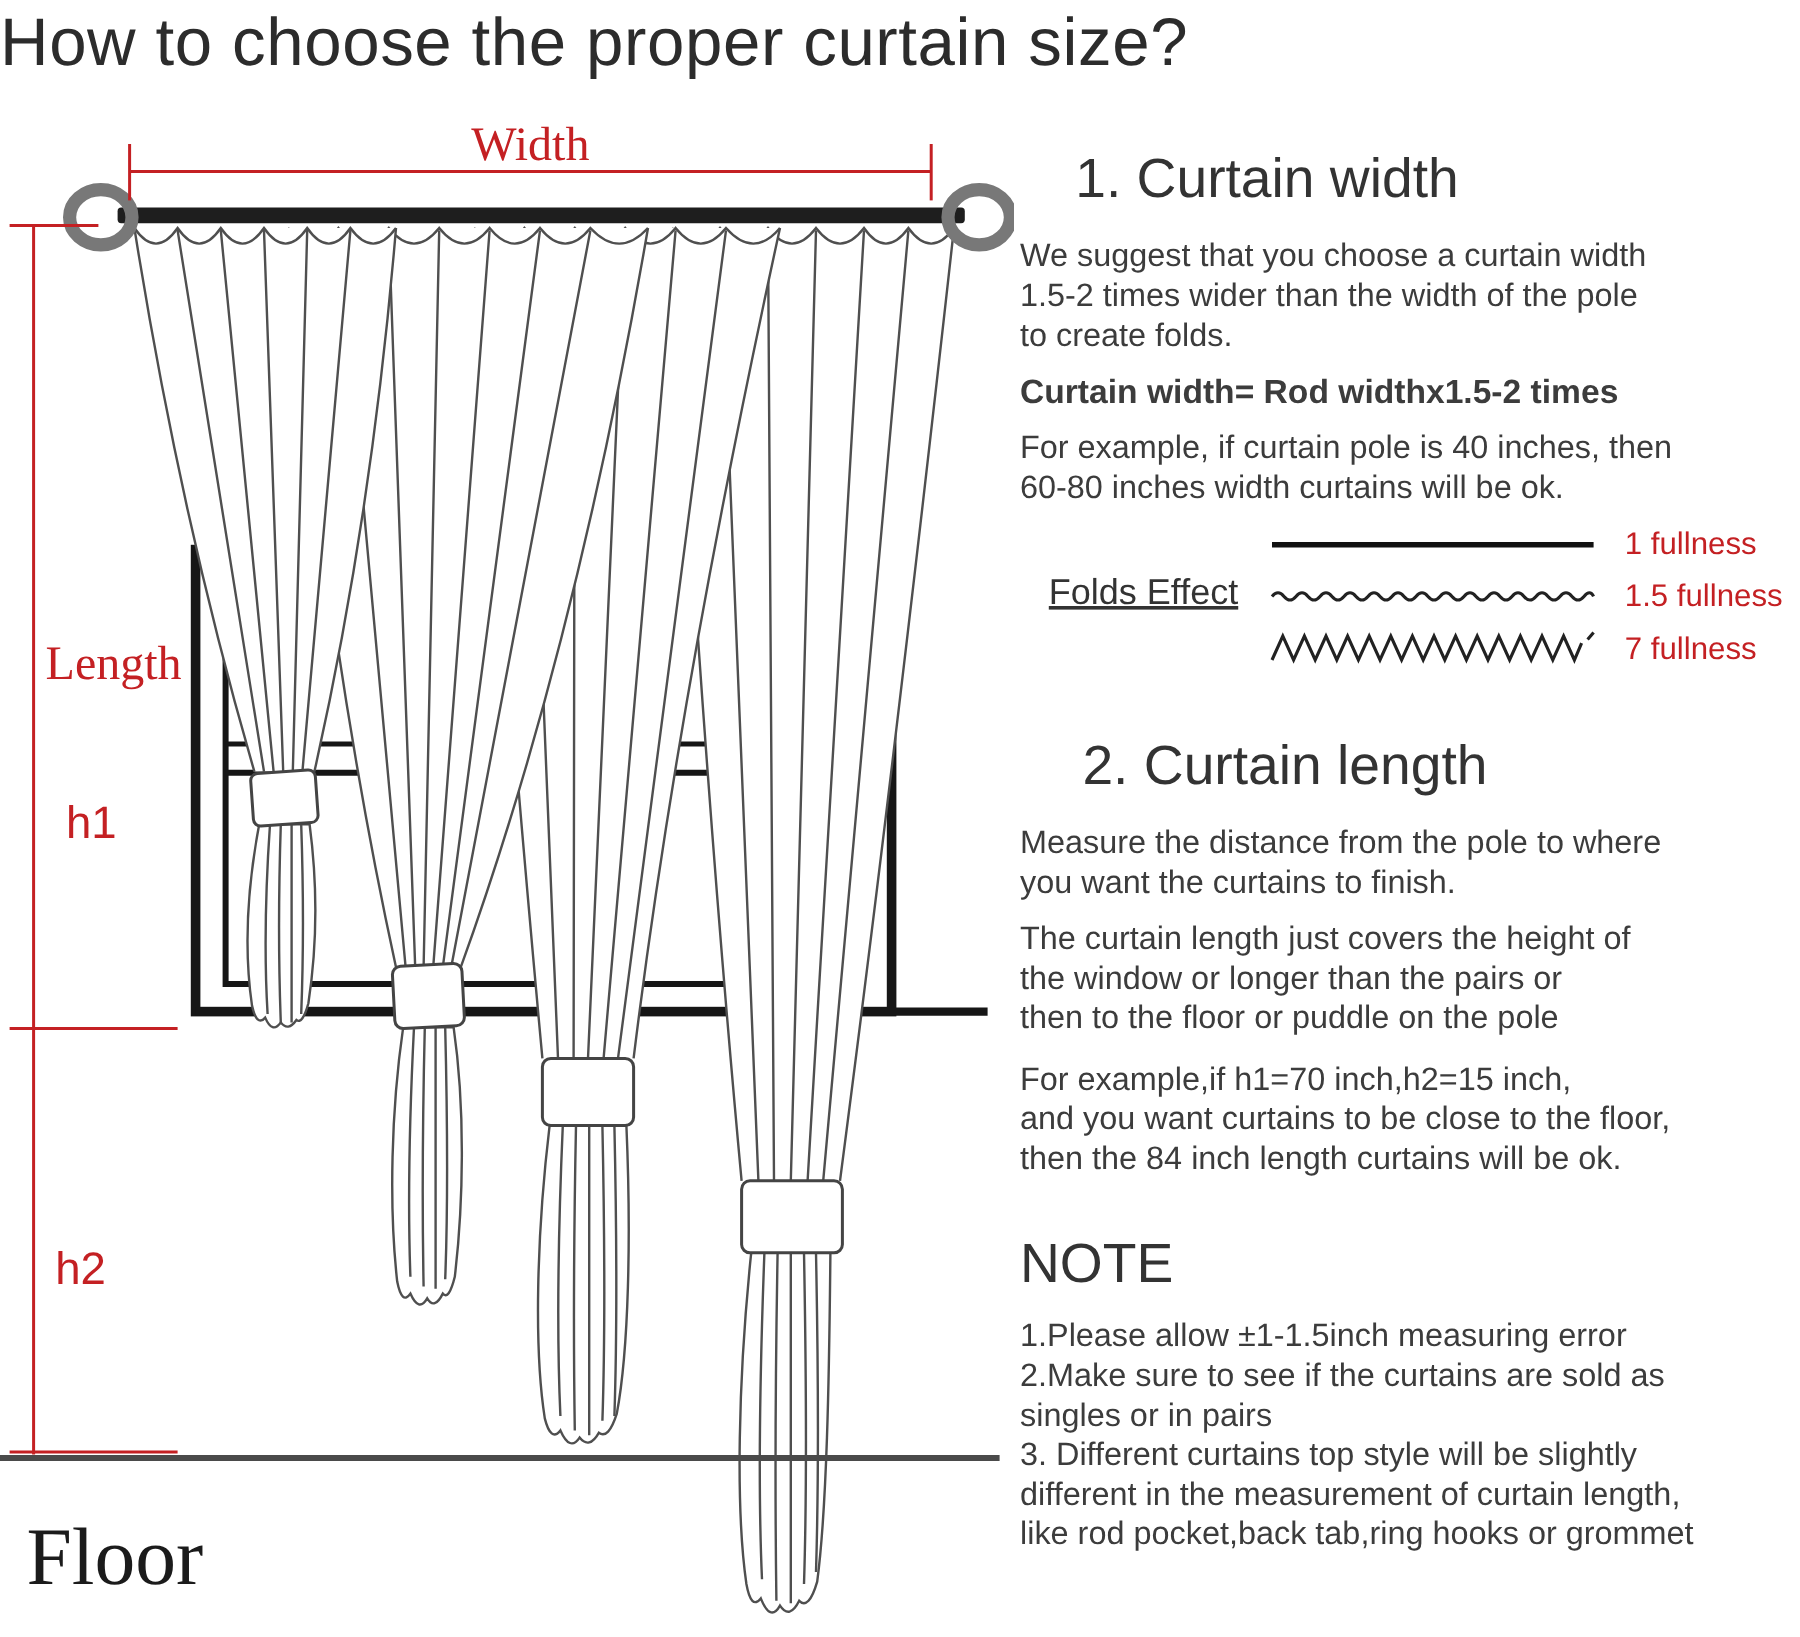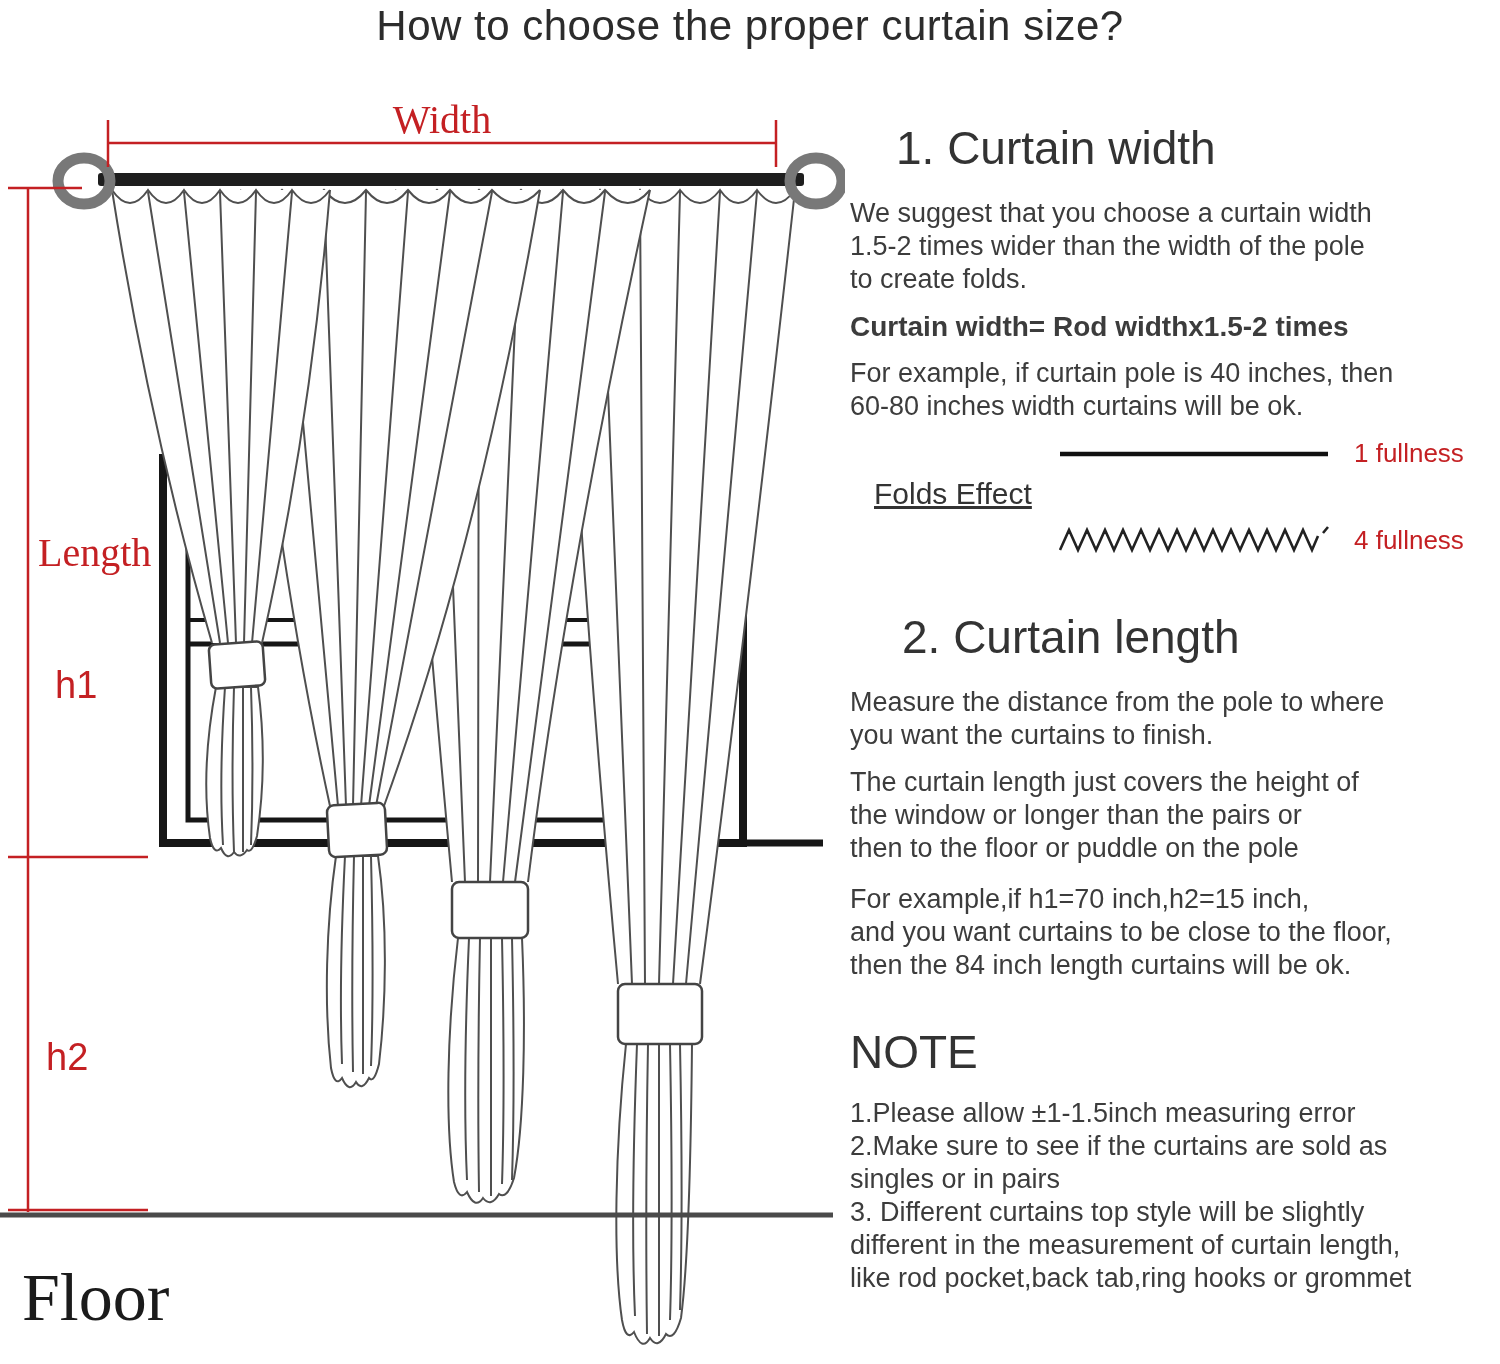--- a/index.html
+++ b/index.html
@@ -1,20 +1,20 @@
 <!DOCTYPE html>
 <html><head>
 <meta charset="utf-8">
 <style>
   html,body{margin:0;padding:0;background:#ffffff;}
   body{width:1500px;height:1364px;position:relative;overflow:hidden;
        font-family:"Liberation Sans","DejaVu Sans",sans-serif;color:#3c3c3c;}
 
-  .page-title{position:absolute;top:2px;left:0;width:1500px;text-align:center;
-    font-size:42px;font-weight:400;color:#2c2c2c;letter-spacing:.5px;}
+  .page-title{position:absolute;top:2px;left:0;width:1500px;text-align:left;
+    font-size:56px;font-weight:400;color:#2c2c2c;letter-spacing:.5px;}
 
   #diagram-svg{position:absolute;left:0;top:0;}
 
   .right-col{position:absolute;left:850px;top:122px;width:660px;font-size:27px;line-height:33px;}
   .right-col p{margin:0 0 14px 0;}
   .ln{display:block;white-space:nowrap;}
   h2.sec{font-size:46px;font-weight:400;color:#333;margin:0 0 22px 46px;line-height:53px;}
   h2.sec2{margin:34px 0 22px 52px;}
   h2.note{font-size:46px;font-weight:400;color:#333;margin:44px 0 18px 0;line-height:53px;}
   .formula{font-weight:bold;font-size:28px;margin:4px 0 16px 0;white-space:nowrap;}
@@ -127,26 +127,32 @@
   <div class="folds">
     <span class="folds-label">Folds Effect</span>
 
     <div class="fold-row" style="top:0px">
       <svg width="274" height="34">
         <line x1="2" y1="17" x2="270" y2="17" stroke="#111" stroke-width="4.5"></line>
       </svg>
       <span class="fold-lab">1 fullness</span>
     </div>
 
+    <div class="fold-row" style="top:43px">
+      <svg width="274" height="34">
+        <path d="M2,17 Q7,11 12,17 T22,17 T32,17 T42,17 T52,17 T62,17 T72,17 T82,17 T92,17 T102,17 T112,17 T122,17 T132,17 T142,17 T152,17 T162,17 T172,17 T182,17 T192,17 T202,17 T212,17 T222,17 T232,17 T242,17 T252,17 T262,17 T270,17" fill="none" stroke="#222" stroke-width="2.6"></path>
+      </svg>
+      <span class="fold-lab">1.5 fullness</span>
+    </div>
 
     <div class="fold-row" style="top:87px">
       <svg width="274" height="34">
         <path d="M2,26 L11,6 L20,26 L29,6 L38,26 L47,6 L56,26 L65,6 L74,26 L83,6 L92,26 L101,6 L110,26 L119,6 L128,26 L137,6 L146,26 L155,6 L164,26 L173,6 L182,26 L191,6 L200,26 L209,6 L218,26 L227,6 L236,26 L245,6 L254,26 L260,12 M265,9 L270,3" fill="none" stroke="#222" stroke-width="2.6"></path>
       </svg>
-      <span class="fold-lab">4 fullness</span>
+      <span class="fold-lab">7 fullness</span>
     </div>
   </div>
 
   <h2 class="sec sec2">2. Curtain length</h2>
 
   <p class="p-body">
     <span class="ln">Measure the distance from the pole to where</span>
     <span class="ln">you want the curtains to finish.</span>
   </p>
 

